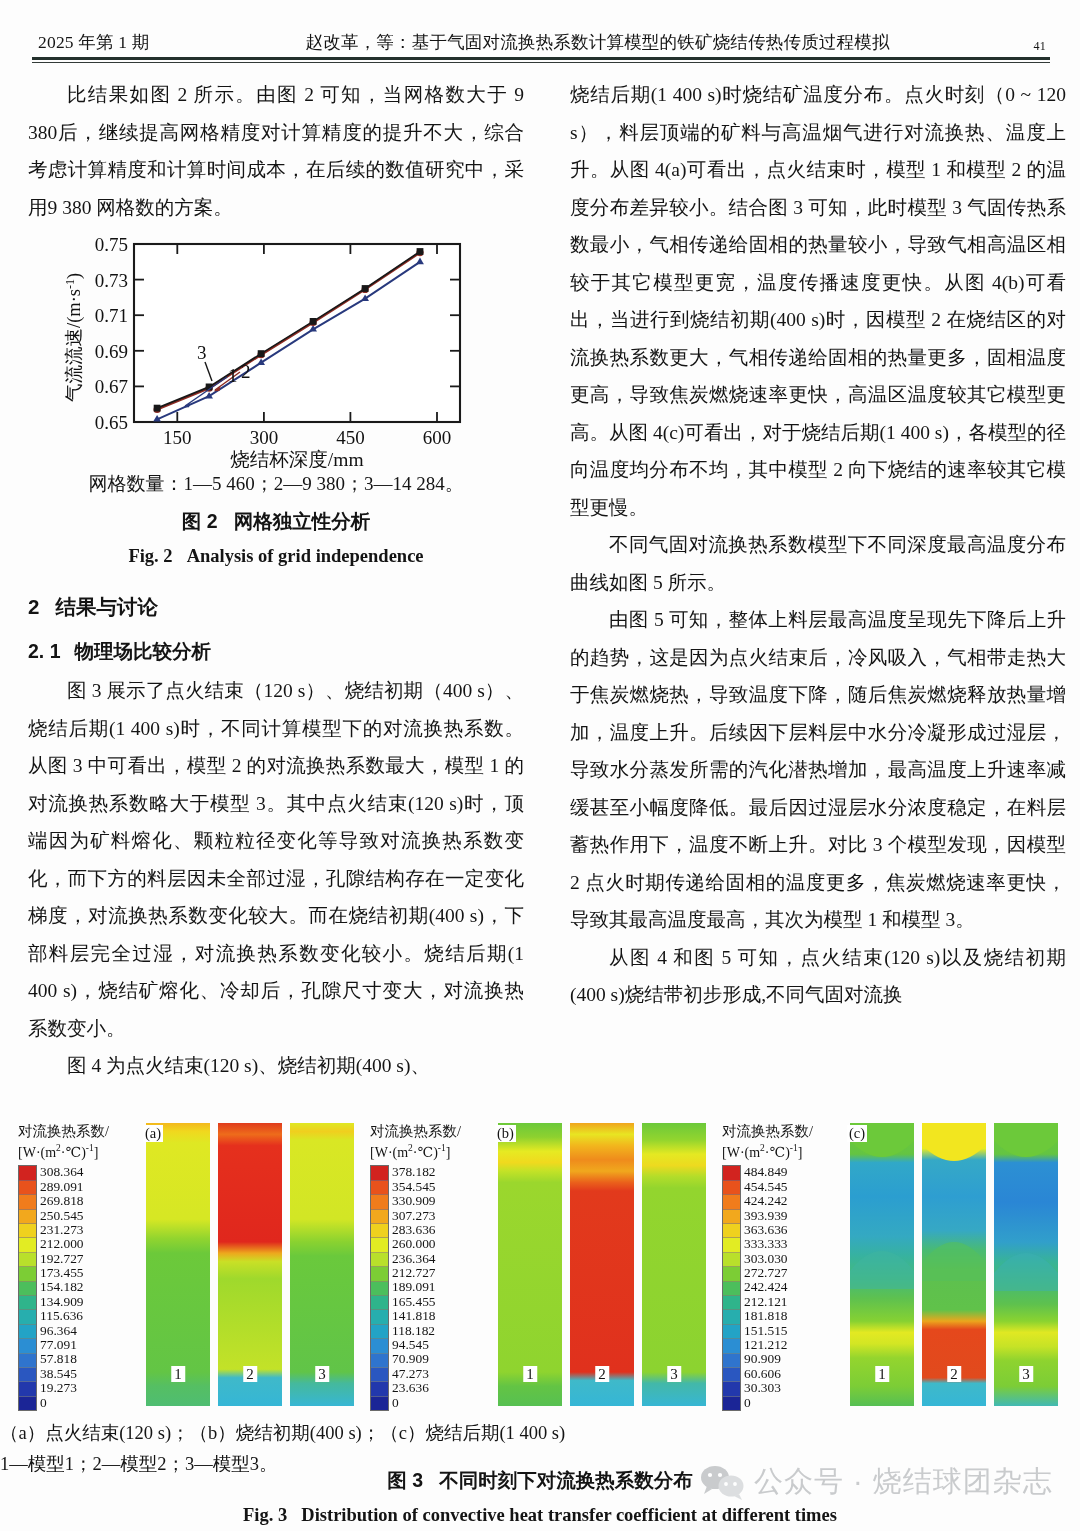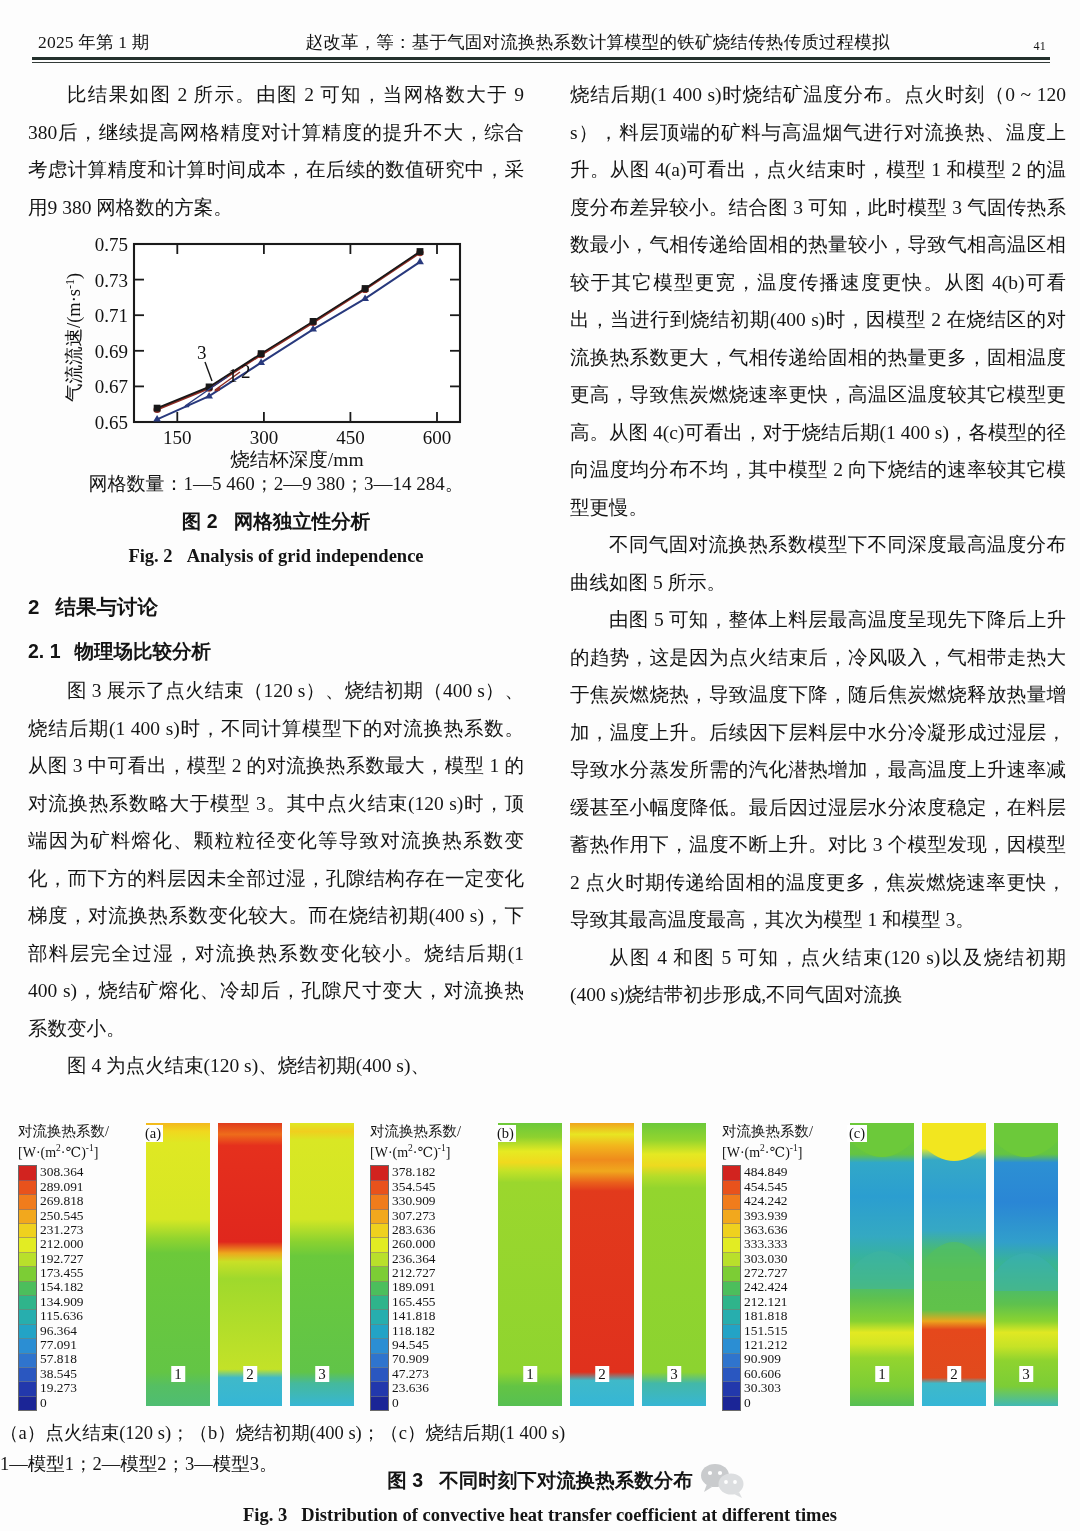--- a/index.html
+++ b/index.html
@@ -800,15 +800,16 @@
     <svg class="wechat-glyph" width="44" height="36" viewBox="0 0 44 36">
       <ellipse cx="15" cy="13.5" rx="14" ry="11.5" fill="#c9cbcd"></ellipse>
       <polygon points="7,22 4,30 12,25" fill="#c9cbcd"></polygon>
       <ellipse cx="31" cy="22" rx="12.5" ry="10.5" fill="#dcdee0"></ellipse>
       <polygon points="39,30 42,36 34,32" fill="#dcdee0"></polygon>
       <circle cx="26" cy="20" r="1.9" fill="#ffffff"></circle>
       <circle cx="35" cy="20" r="1.9" fill="#ffffff"></circle>
       <circle cx="10" cy="11" r="2.1" fill="#ffffff"></circle>
       <circle cx="20" cy="11" r="2.1" fill="#ffffff"></circle>
     </svg>
+    <span>公众号 · 烧结球团杂志</span>
   </div>
 
 </div>
 
 </body></html>

